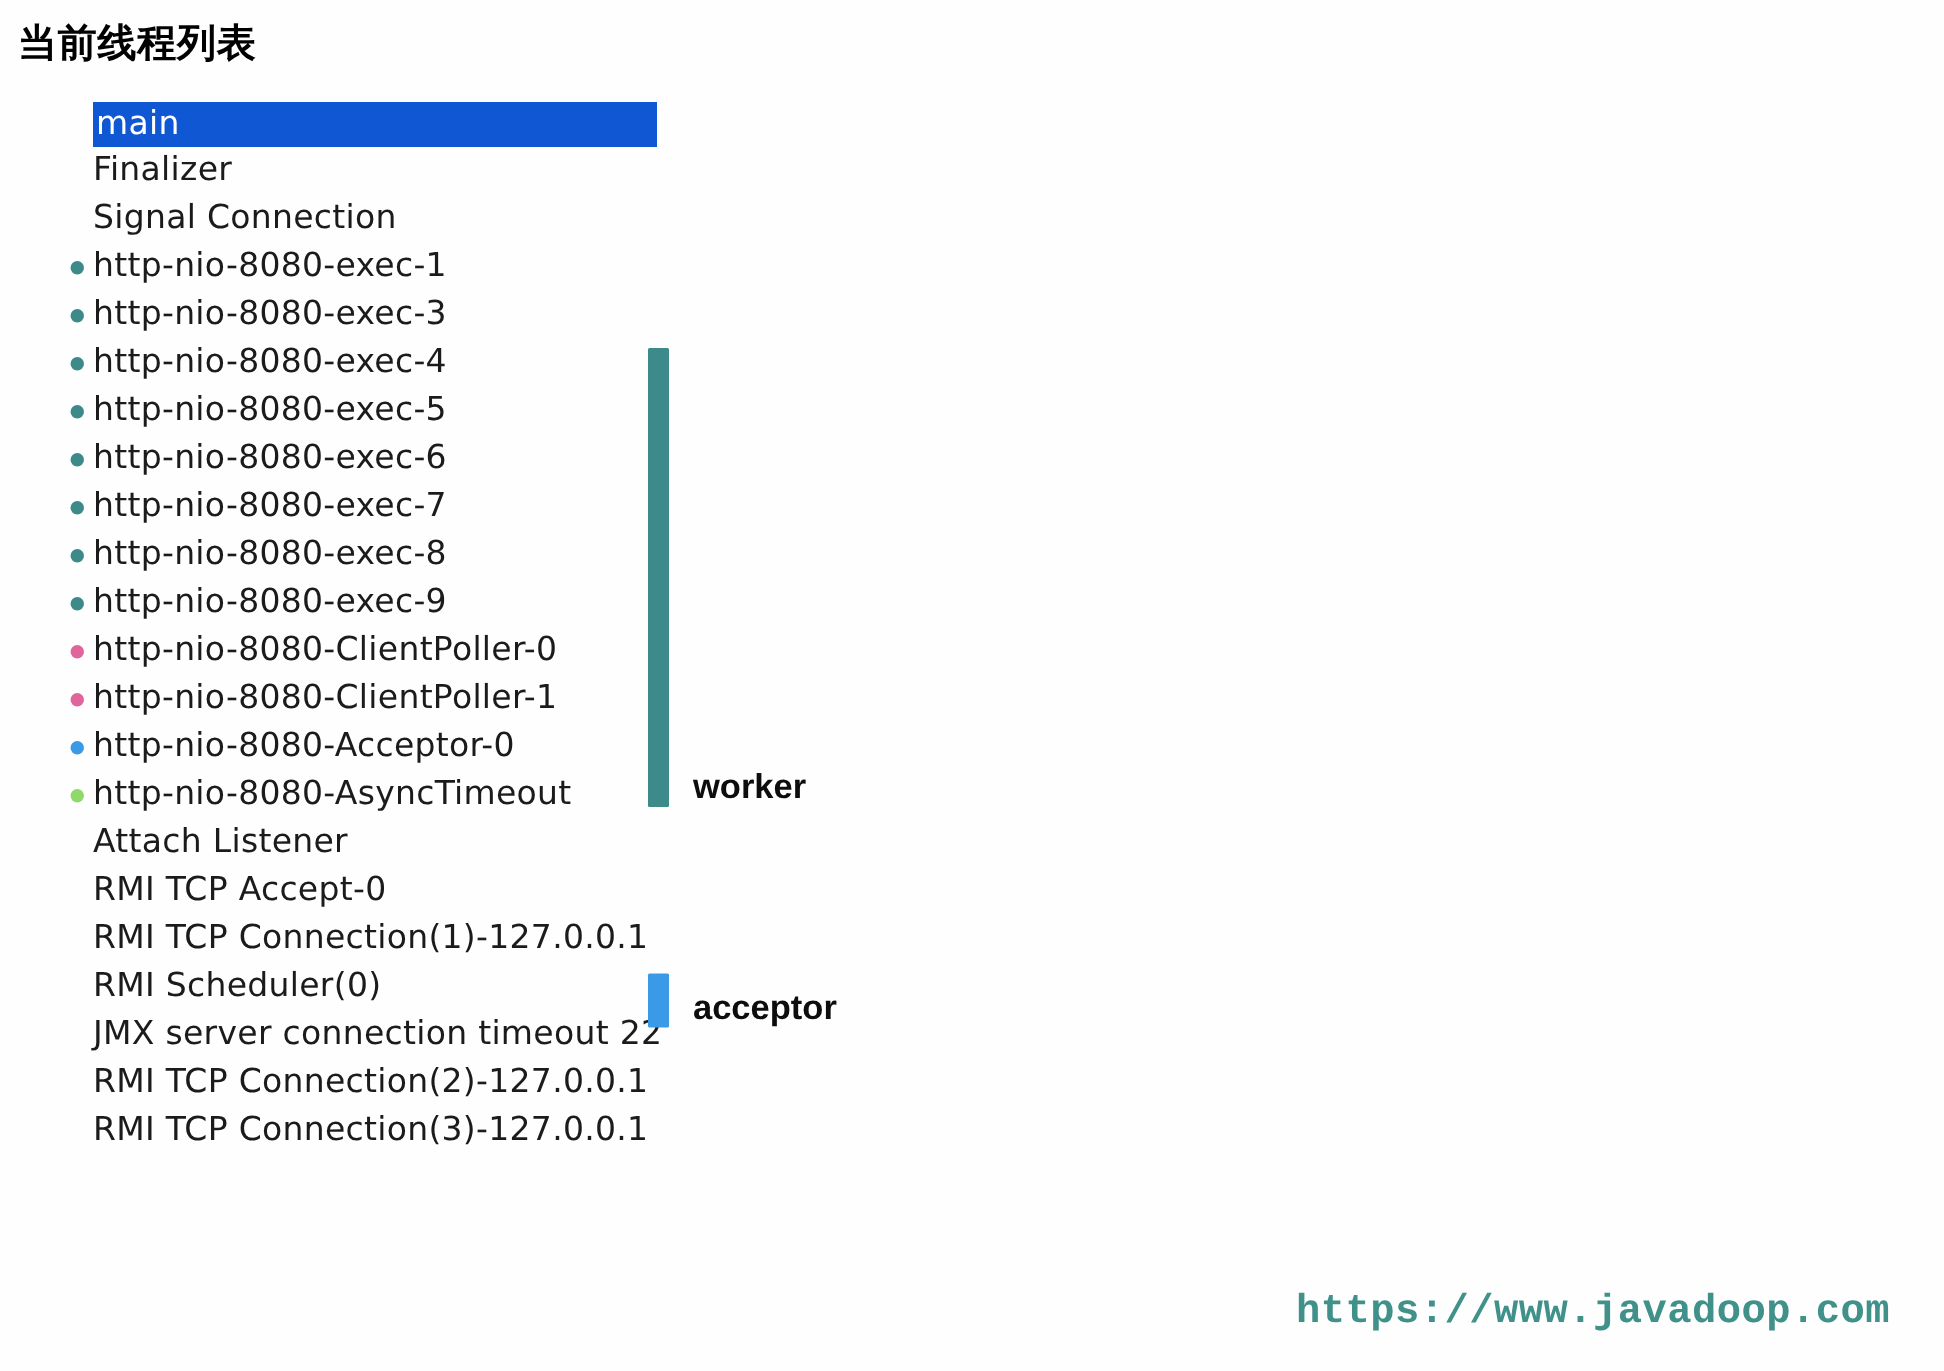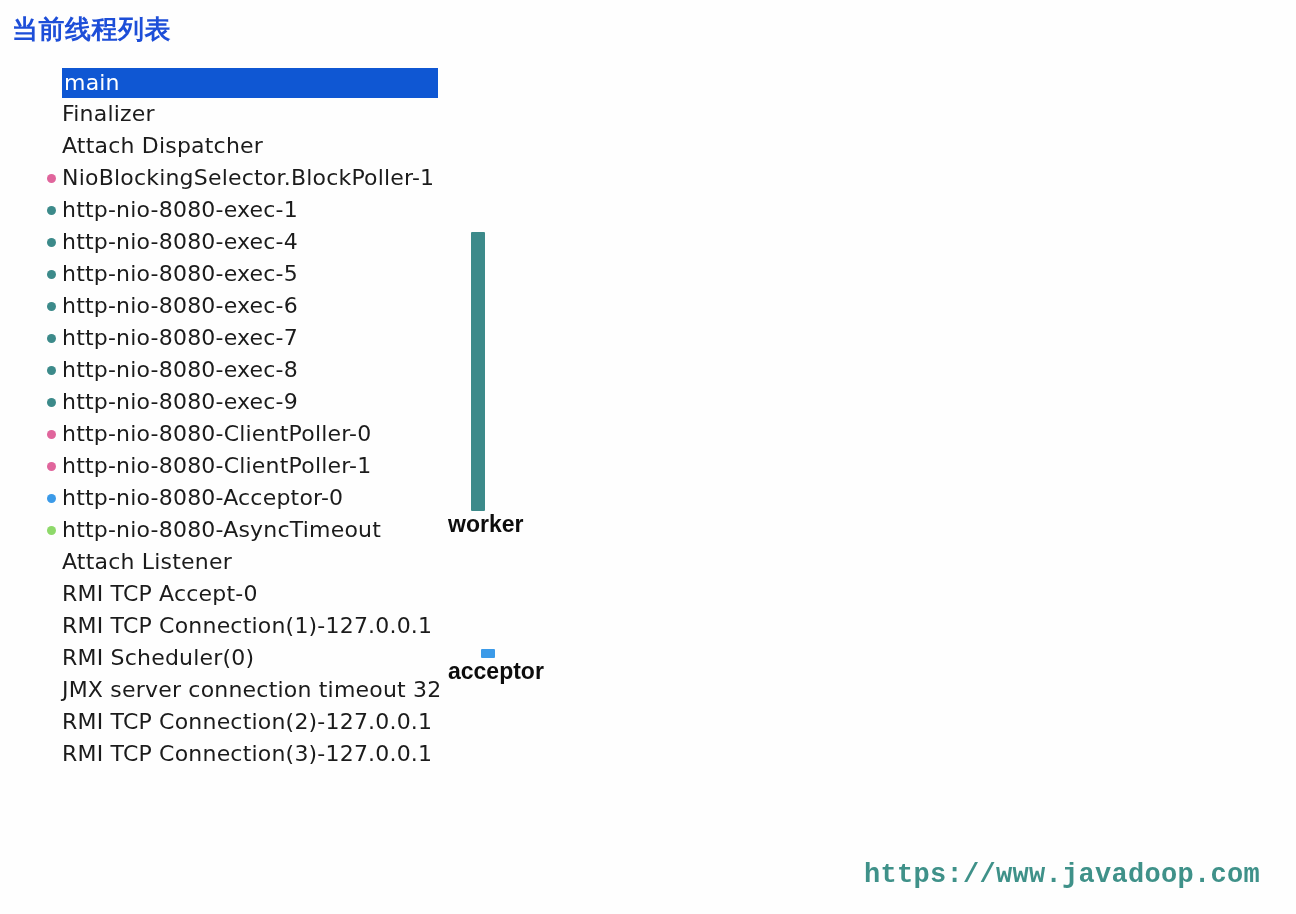--- a/index.html
+++ b/index.html
@@ -23,21 +23,21 @@
   }
 
   
   #page-title {
     position: absolute;
     left: 12px;
     top: 11px;
     font-size: 26px;
     font-weight: bold;
     letter-spacing: 0.5px;
-    color: #1d4ed8;
+    color: #000000;
     line-height: 36px;
     white-space: nowrap;
   }
 
   
   #thread-list {
     position: absolute;
     left: 40px;
     top: 68px;
     width: 420px;
@@ -88,22 +88,21 @@
   .thread-row.selected .thread-label {
     color: #ffffff;
     padding-left: 2px;
     line-height: 30px;
   }
 
   
   .group {
     position: absolute;
     display: flex;
-    align-items: center;
-    flex-direction: column;
+    align-items: flex-end;
   }
   .group-bar {
     width: 14px;
     border-radius: 1px;
   }
   .group-label {
     font-family: "Liberation Sans", "DejaVu Sans", sans-serif;
     font-size: 23px;
     font-weight: bold;
     color: #0d0d0d;
@@ -147,80 +146,80 @@
       <div class="thread-row">
         <span class="bullet-slot">
           <span class="bullet none"></span>
         </span>
         <span class="thread-label">Finalizer</span>
       </div>
       <div class="thread-row">
         <span class="bullet-slot">
           <span class="bullet none"></span>
         </span>
-        <span class="thread-label">Attach Dispatcher</span>
+        <span class="thread-label">Signal Connection</span>
+      </div>
+      <div class="thread-row">
+        <span class="bullet-slot">
+          <span class="bullet teal"></span>
+        </span>
+        <span class="thread-label">http-nio-8080-exec-1</span>
+      </div>
+      <div class="thread-row">
+        <span class="bullet-slot">
+          <span class="bullet teal"></span>
+        </span>
+        <span class="thread-label">http-nio-8080-exec-3</span>
+      </div>
+      <div class="thread-row">
+        <span class="bullet-slot">
+          <span class="bullet teal"></span>
+        </span>
+        <span class="thread-label">http-nio-8080-exec-4</span>
+      </div>
+      <div class="thread-row">
+        <span class="bullet-slot">
+          <span class="bullet teal"></span>
+        </span>
+        <span class="thread-label">http-nio-8080-exec-5</span>
+      </div>
+      <div class="thread-row">
+        <span class="bullet-slot">
+          <span class="bullet teal"></span>
+        </span>
+        <span class="thread-label">http-nio-8080-exec-6</span>
+      </div>
+      <div class="thread-row">
+        <span class="bullet-slot">
+          <span class="bullet teal"></span>
+        </span>
+        <span class="thread-label">http-nio-8080-exec-7</span>
+      </div>
+      <div class="thread-row">
+        <span class="bullet-slot">
+          <span class="bullet teal"></span>
+        </span>
+        <span class="thread-label">http-nio-8080-exec-8</span>
+      </div>
+      <div class="thread-row">
+        <span class="bullet-slot">
+          <span class="bullet teal"></span>
+        </span>
+        <span class="thread-label">http-nio-8080-exec-9</span>
       </div>
       <div class="thread-row">
         <span class="bullet-slot">
           <span class="bullet pink"></span>
         </span>
-        <span class="thread-label">NioBlockingSelector.BlockPoller-1</span>
-      </div>
-      <div class="thread-row">
-        <span class="bullet-slot">
-          <span class="bullet teal"></span>
-        </span>
-        <span class="thread-label">http-nio-8080-exec-1</span>
-      </div>
-      <div class="thread-row">
-        <span class="bullet-slot">
-          <span class="bullet teal"></span>
-        </span>
-        <span class="thread-label">http-nio-8080-exec-4</span>
-      </div>
-      <div class="thread-row">
-        <span class="bullet-slot">
-          <span class="bullet teal"></span>
-        </span>
-        <span class="thread-label">http-nio-8080-exec-5</span>
-      </div>
-      <div class="thread-row">
-        <span class="bullet-slot">
-          <span class="bullet teal"></span>
-        </span>
-        <span class="thread-label">http-nio-8080-exec-6</span>
-      </div>
-      <div class="thread-row">
-        <span class="bullet-slot">
-          <span class="bullet teal"></span>
-        </span>
-        <span class="thread-label">http-nio-8080-exec-7</span>
-      </div>
-      <div class="thread-row">
-        <span class="bullet-slot">
-          <span class="bullet teal"></span>
-        </span>
-        <span class="thread-label">http-nio-8080-exec-8</span>
-      </div>
-      <div class="thread-row">
-        <span class="bullet-slot">
-          <span class="bullet teal"></span>
-        </span>
-        <span class="thread-label">http-nio-8080-exec-9</span>
+        <span class="thread-label">http-nio-8080-ClientPoller-0</span>
       </div>
       <div class="thread-row">
         <span class="bullet-slot">
           <span class="bullet pink"></span>
         </span>
-        <span class="thread-label">http-nio-8080-ClientPoller-0</span>
-      </div>
-      <div class="thread-row">
-        <span class="bullet-slot">
-          <span class="bullet pink"></span>
-        </span>
         <span class="thread-label">http-nio-8080-ClientPoller-1</span>
       </div>
       <div class="thread-row">
         <span class="bullet-slot">
           <span class="bullet blue"></span>
         </span>
         <span class="thread-label">http-nio-8080-Acceptor-0</span>
       </div>
       <div class="thread-row">
         <span class="bullet-slot">
@@ -249,21 +248,21 @@
       <div class="thread-row">
         <span class="bullet-slot">
           <span class="bullet none"></span>
         </span>
         <span class="thread-label">RMI Scheduler(0)</span>
       </div>
       <div class="thread-row">
         <span class="bullet-slot">
           <span class="bullet none"></span>
         </span>
-        <span class="thread-label">JMX server connection timeout 32</span>
+        <span class="thread-label">JMX server connection timeout 22</span>
       </div>
       <div class="thread-row">
         <span class="bullet-slot">
           <span class="bullet none"></span>
         </span>
         <span class="thread-label">RMI TCP Connection(2)-127.0.0.1</span>
       </div>
       <div class="thread-row">
         <span class="bullet-slot">
           <span class="bullet none"></span>

